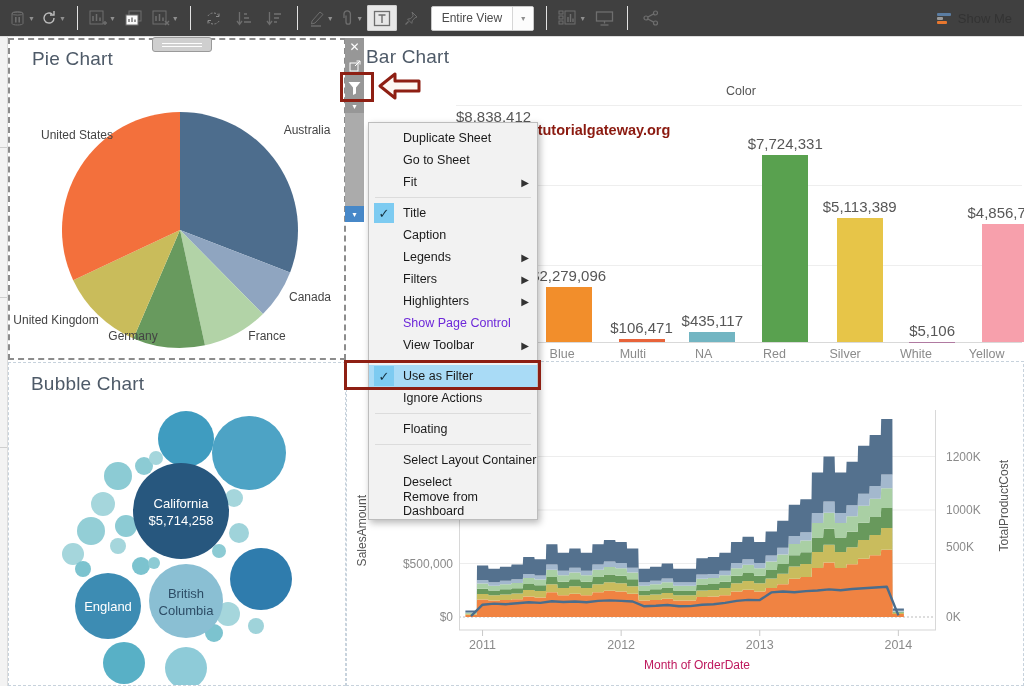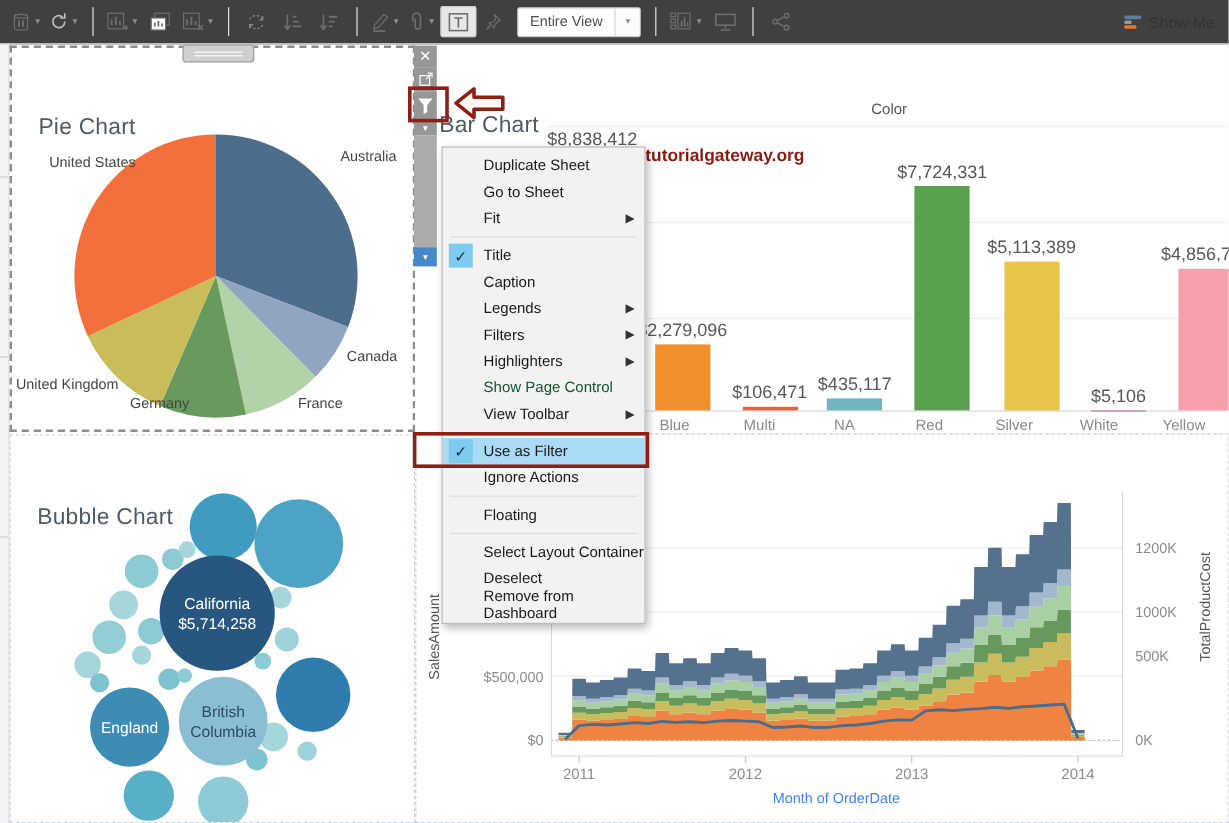--- a/index.html
+++ b/index.html
@@ -24,21 +24,21 @@
   .sm-icon i{display:block;height:3px;border-radius:1px;}
   
   .leftrail{position:absolute;left:0;top:37px;width:8px;height:649px;background:#f3f3f3;border-right:1px solid #dcdcdc;box-sizing:border-box;}
   .leftrail i{position:absolute;left:0;width:7px;height:1px;background:#cfcfcf;}
   
   .panel{position:absolute;background:#fff;box-sizing:border-box;}
   .pie-panel{left:8px;top:38px;width:338px;height:322px;border:2px dashed #8c8c8c;}
   .bubble-panel{left:8px;top:362px;width:338px;height:324px;border:1px dashed #c7d2dc;}
   .bar-panel{left:346px;top:38px;width:678px;height:324px;border-bottom:1px dashed #c7d2dc;}
   .area-panel{left:346px;top:364px;width:678px;height:322px;border:1px dashed #c7d2dc;border-top:none;}
-  .panel-title{position:absolute;font-size:19px;font-weight:400;color:#4e5a68;letter-spacing:.2px;margin-top:48px;}
+  .panel-title{position:absolute;font-size:19px;font-weight:400;color:#4e5a68;letter-spacing:.2px;}
   .grip{position:absolute;left:142px;top:-3px;width:58px;height:13px;background:#cfcfcf;border:1px solid #9a9a9a;
         border-radius:3px;display:flex;flex-direction:column;justify-content:center;gap:2px;align-items:center;z-index:4;}
   .grip i{display:block;width:40px;height:1px;background:#fdfdfd;}
   
   .pie-label{position:absolute;transform:translateX(-50%);text-align:center;font-size:12px;color:#444;line-height:16px;white-space:nowrap;}
   
   .col-header{position:absolute;left:114px;top:46px;width:562px;text-align:center;font-size:12.5px;color:#555;}
   .watermark{position:absolute;left:181px;top:84px;font-size:14.5px;font-weight:bold;color:#8b1a10;z-index:2;white-space:nowrap;}
   .bar-plot{position:absolute;left:110px;top:67px;width:566px;height:237px;display:flex;align-items:flex-end;}
   .bar-grid{position:absolute;left:110px;width:566px;height:1px;background:#eeeeee;}
@@ -57,21 +57,21 @@
   .ms-cell{position:absolute;left:0;width:19px;display:flex;align-items:center;justify-content:center;background:#979797;color:#fff;}
   .ms-track{position:absolute;left:0;width:19px;background:#ababab;}
   
   .menu{position:absolute;left:368px;top:122px;width:170px;background:#f2f2f2;border:1px solid #bdbdbd;
         box-shadow:2px 3px 7px rgba(0,0,0,.28);z-index:10;padding:4px 0;box-sizing:border-box;}
   .mi{position:relative;height:22px;display:flex;align-items:center;font-size:12.5px;color:#1a1a1a;}
   .mi .chk{position:absolute;left:5px;top:1px;width:20px;height:20px;background:#7dcbf1;color:#15313f;
            display:flex;align-items:center;justify-content:center;font-size:13px;}
   .mi .lbl{margin-left:34px;}
   .mi .sub{position:absolute;right:8px;font-size:10px;color:#333;}
-  .mi.disabled{color:#14532d;}
+  .mi.disabled{color:#6d28d9;}
   .mi.hl{background:#a9dbf6;}
   .mi-sep{height:1px;background:#dcdcdc;margin:4px 6px;}
   
   .anno{position:absolute;border:3px solid #8e1f13;box-sizing:border-box;z-index:20;pointer-events:none;}
   .anno-arrow{position:absolute;z-index:20;pointer-events:none;}
   svg text{font-family:"Liberation Sans",sans-serif;}
 </style>
 </head>
 <body>
 
@@ -399,21 +399,21 @@
         <div class="ax-lab" style="left: 26px; width: 80px; text-align: right; top: 246px;">$0</div>
         <div class="ax-lab" style="left: 599px; top: 85.5px;">1200K</div>
         <div class="ax-lab" style="left: 599px; top: 139px;">1000K</div>
         <div class="ax-lab" style="left: 599px; top: 176px;">500K</div>
         <div class="ax-lab" style="left: 599px; top: 246px;">0K</div>
         <div class="ax-lab" style="left: 135.55px; top: 274px; transform: translateX(-50%); font-size: 12.5px;">2011</div>
         <div class="ax-lab" style="left: 274.15px; top: 274px; transform: translateX(-50%); font-size: 12.5px;">2012</div>
         <div class="ax-lab" style="left: 412.75px; top: 274px; transform: translateX(-50%); font-size: 12.5px;">2013</div>
         <div class="ax-lab" style="left: 551.35px; top: 274px; transform: translateX(-50%); font-size: 12.5px;">2014</div>
       </div>
-    <div class="ax-lab" style="left:220px;top:294px;width:260px;text-align:center;color:#3b82f6">Month of OrderDate</div>
+    <div class="ax-lab" style="left:220px;top:294px;width:260px;text-align:center;color:#be185d">Month of OrderDate</div>
   </div>
 
   <div class="ministrip">
     <div class="ms-cell" style="top:0;height:18px;font-size:12px">✕</div>
     <div class="ms-cell" style="top:18px;height:20px">
       <svg width="12" height="12" viewBox="0 0 12 12">
           <rect x="1" y="3" width="8" height="8" fill="none" stroke="#fff"></rect>
           <path d="M6 6 L11 1 M7.5 1 H11 V4.5" stroke="#fff" fill="none"></path>
         </svg>
     </div>

